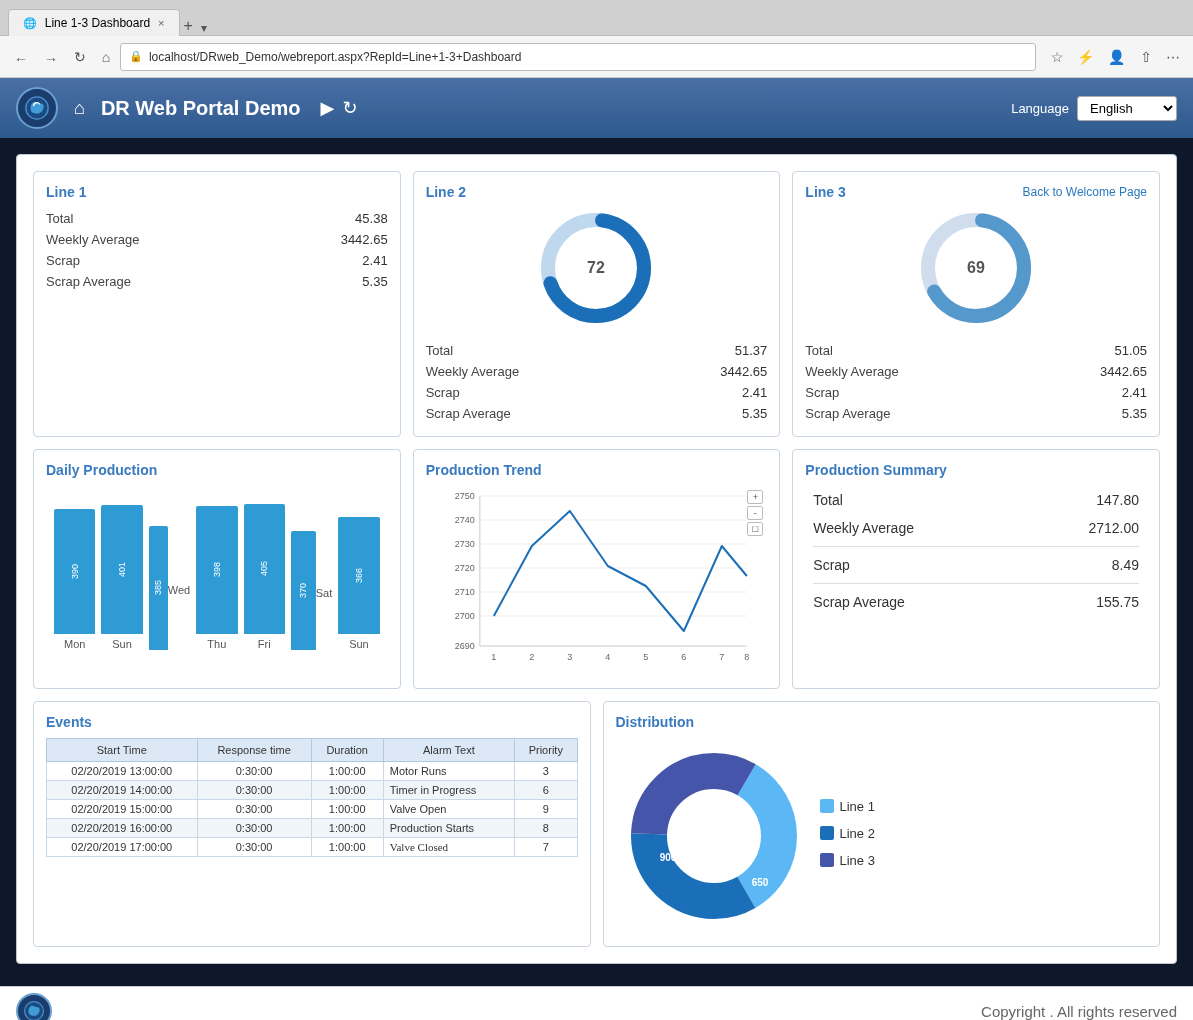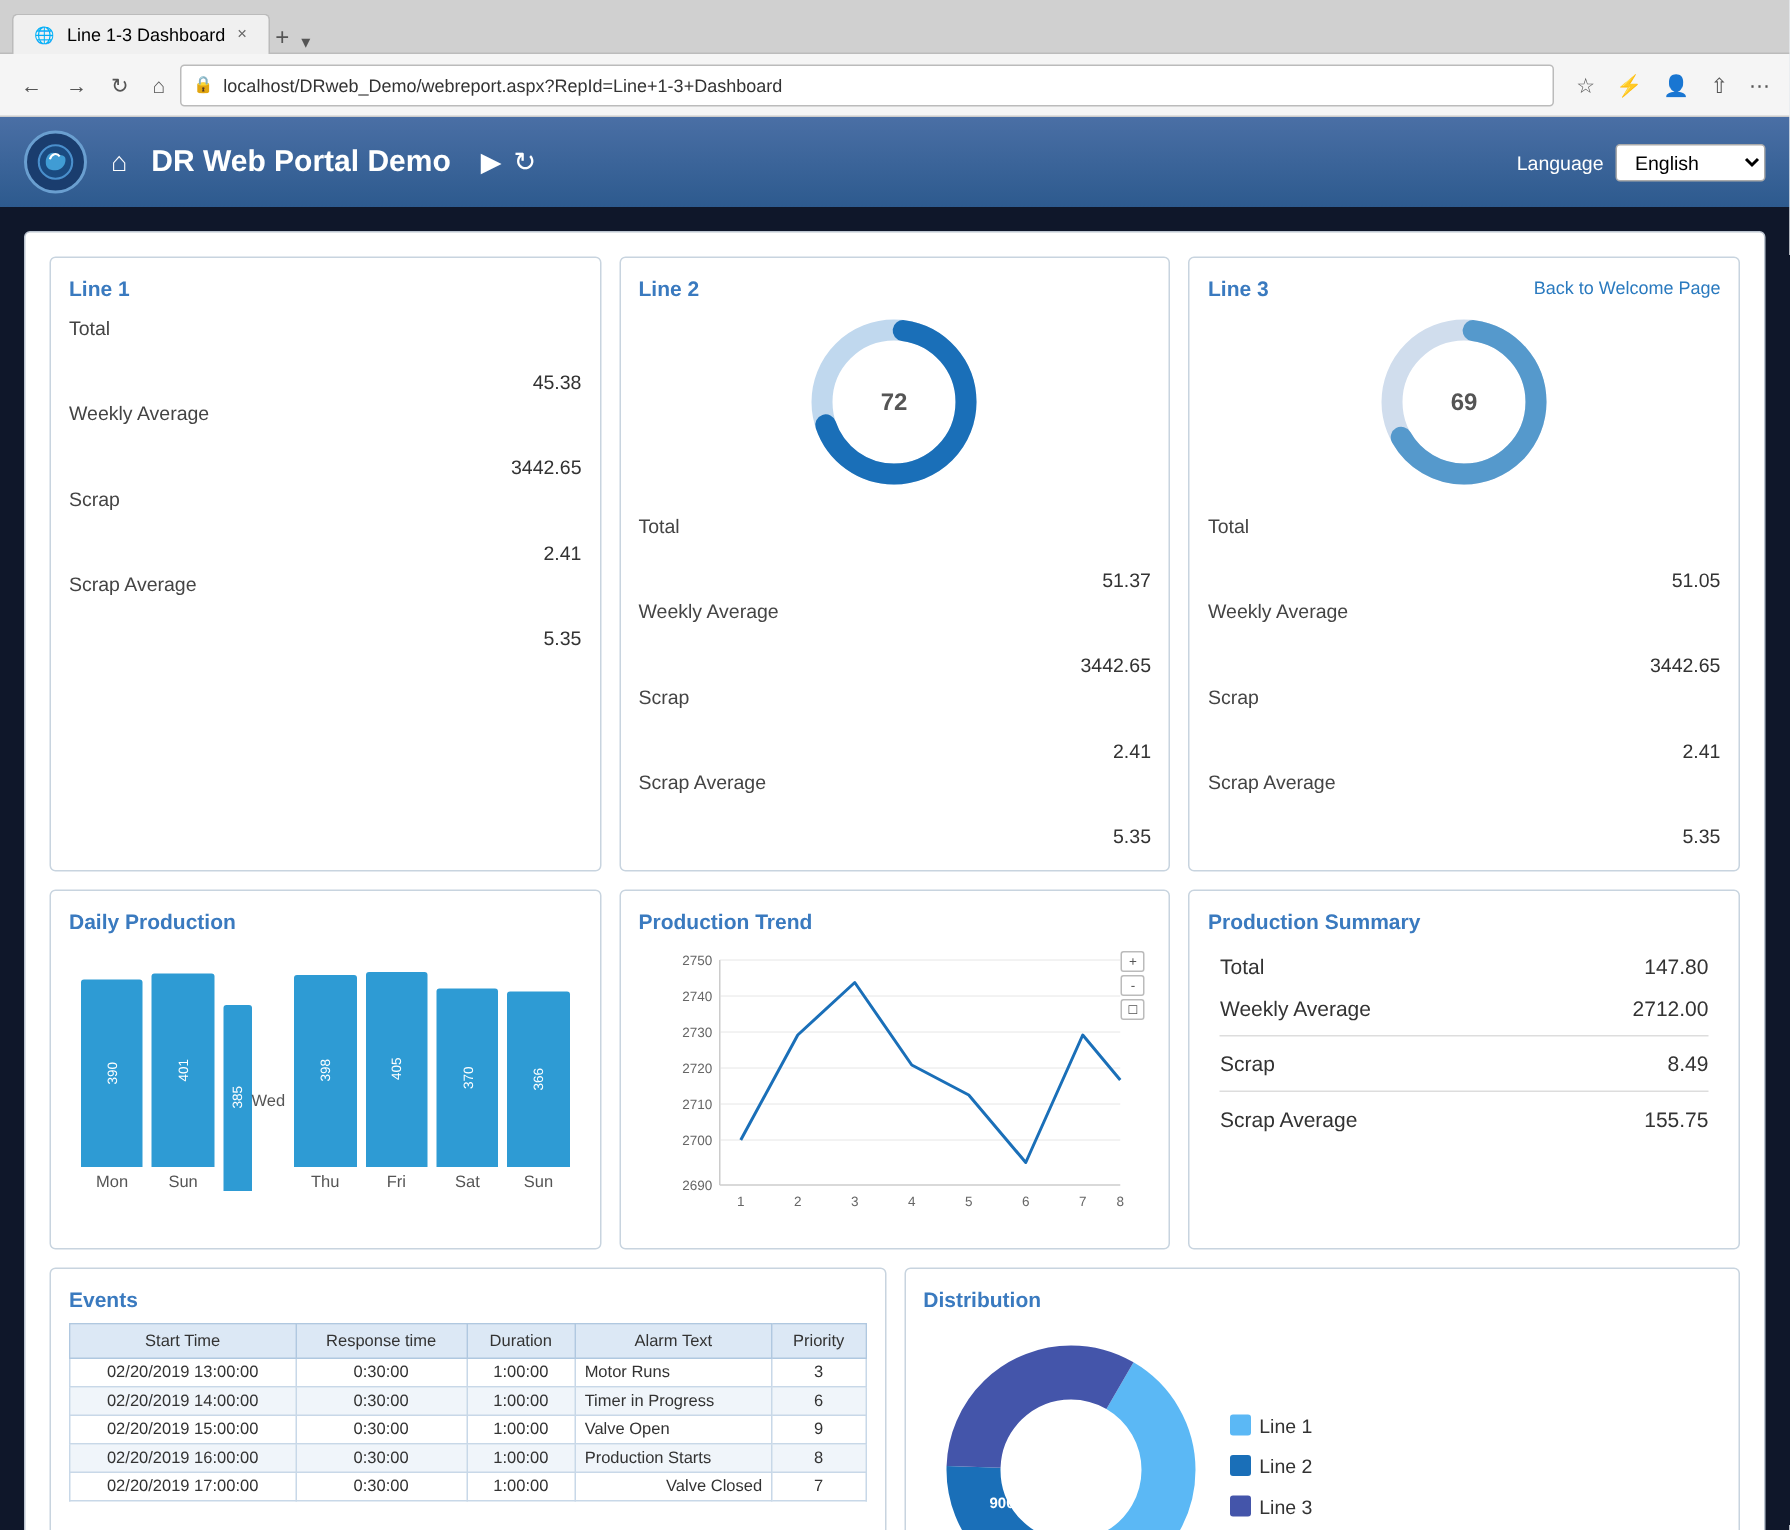--- a/index.html
+++ b/index.html
@@ -87,21 +87,21 @@
       color: #3a7abf;
       margin-bottom: 8px;
     }
 
     
     .donut-container { display: flex; justify-content: center; margin: 8px 0 12px; }
 
     
     .stat-row { display: flex; justify-content: space-between; padding: 3px 0; font-size: 13px; color: #333; }
     .stat-label { color: #444; }
-    .stat-value { font-weight: normal; color: #333; margin-top: 36px; }
+    .stat-value { font-weight: normal; color: #333; }
 
     
     .trend-container { position: relative; }
     .trend-toolbar { position: absolute; right: 4px; top: 4px; display: flex; flex-direction: column; gap: 2px; }
     .trend-btn { background: white; border: 1px solid #bbb; border-radius: 2px; width: 16px; height: 14px; font-size: 9px; cursor: pointer; display: flex; align-items: center; justify-content: center; color: #555; }
 
     
     .events-table { width: 100%; border-collapse: collapse; font-size: 11px; }
     .events-table th { background: #dce8f5; padding: 5px 6px; text-align: center; font-weight: normal; border: 1px solid #b0c8e0; color: #333; }
     .events-table td { padding: 3px 6px; border: 1px solid #c8d8e8; text-align: center; color: #333; }
@@ -309,21 +309,21 @@
                   <span style="font-size: 9px; color: white; writing-mode: vertical-rl; transform: rotate(180deg); white-space: nowrap;">398</span>
                 </div>
                 <span style="font-size: 11px; color: rgb(85, 85, 85); margin-top: 4px;">Thu</span>
               </div>
               <div style="display: flex; flex-direction: column; align-items: center; flex: 1 1 0%;">
                 <div style="background: rgb(46, 155, 212); width: 100%; height: 130px; border-radius: 2px 2px 0px 0px; display: flex; align-items: center; justify-content: center;">
                   <span style="font-size: 9px; color: white; writing-mode: vertical-rl; transform: rotate(180deg); white-space: nowrap;">405</span>
                 </div>
                 <span style="font-size: 11px; color: rgb(85, 85, 85); margin-top: 4px;">Fri</span>
               </div>
-              <div style="display: flex; flex-direction: column; align-items: center; flex: 1 1 0%;">
+              <div style="display: flex; align-items: center; flex: 1 1 0%;">
                 <div style="background: rgb(46, 155, 212); width: 100%; height: 119px; border-radius: 2px 2px 0px 0px; display: flex; align-items: center; justify-content: center;">
                   <span style="font-size: 9px; color: white; writing-mode: vertical-rl; transform: rotate(180deg); white-space: nowrap;">370</span>
                 </div>
                 <span style="font-size: 11px; color: rgb(85, 85, 85); margin-top: 4px;">Sat</span>
               </div>
               <div style="display: flex; flex-direction: column; align-items: center; flex: 1 1 0%;">
                 <div style="background: rgb(46, 155, 212); width: 100%; height: 117px; border-radius: 2px 2px 0px 0px; display: flex; align-items: center; justify-content: center;">
                   <span style="font-size: 9px; color: white; writing-mode: vertical-rl; transform: rotate(180deg); white-space: nowrap;">366</span>
                 </div>
                 <span style="font-size: 11px; color: rgb(85, 85, 85); margin-top: 4px;">Sun</span>
@@ -436,21 +436,21 @@
                 <td>02/20/2019 16:00:00</td>
                 <td>0:30:00</td>
                 <td>1:00:00</td>
                 <td style="text-align: left;">Production Starts</td>
                 <td>8</td>
               </tr>
               <tr>
                 <td>02/20/2019 17:00:00</td>
                 <td>0:30:00</td>
                 <td>1:00:00</td>
-                <td style="text-align: right;">Valve Closed</td>
+                <td style="text-align: left; font-family: Liberation Serif, serif;">Valve Closed</td>
                 <td>7</td>
               </tr>
             </tbody>
         </table>
       </div>
 
       <div class="card">
         <div class="card-title">Distribution</div>
         <div class="distribution-content">
           <div style="position:relative; width:180px; height:180px; flex-shrink:0;">

